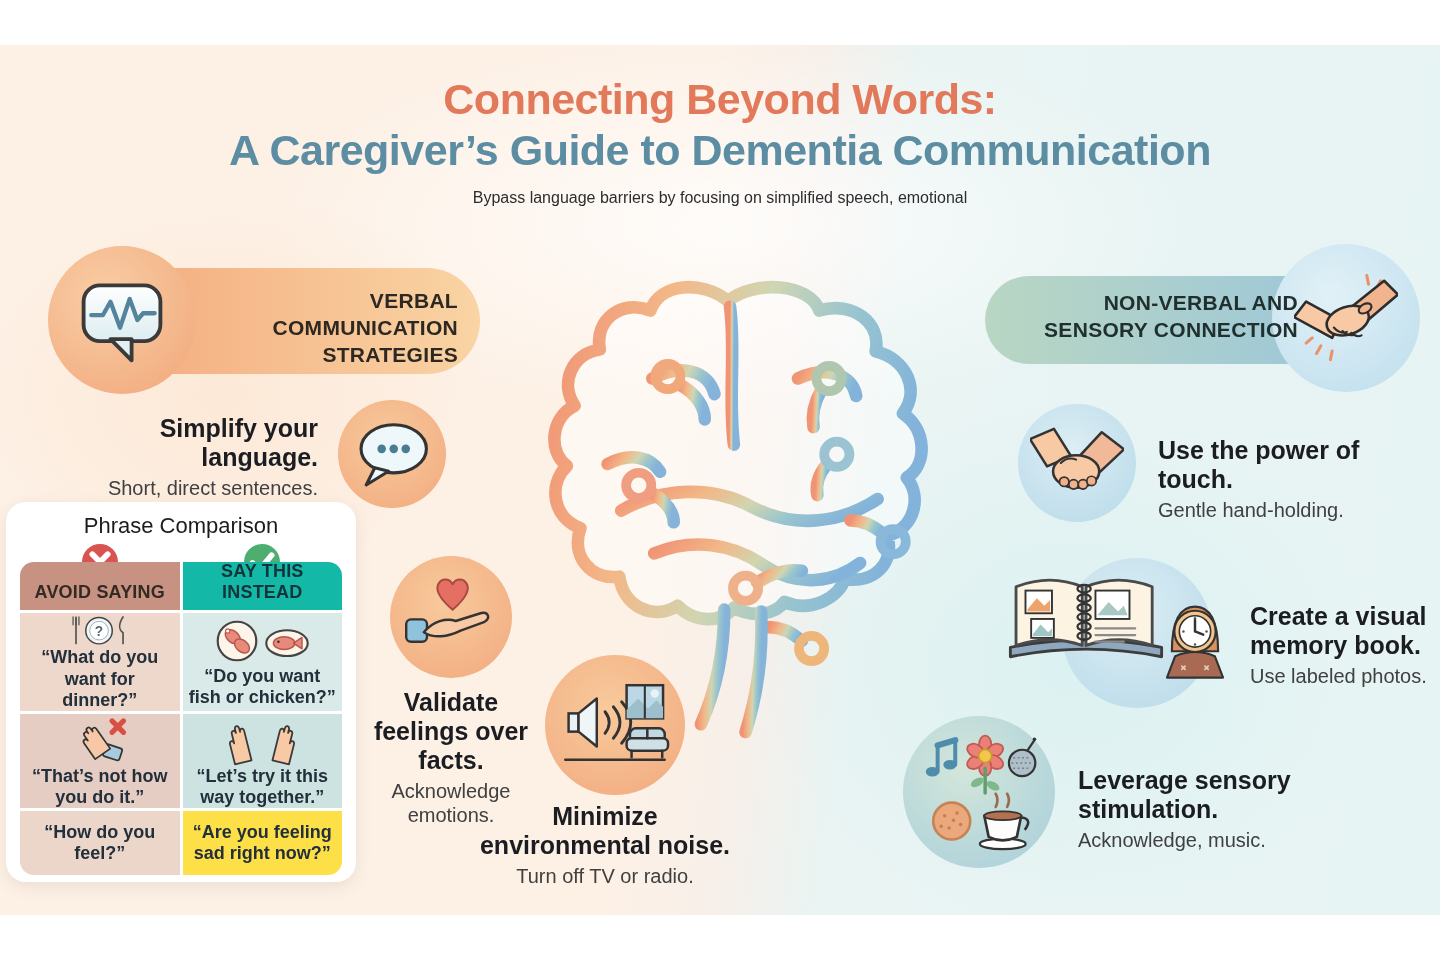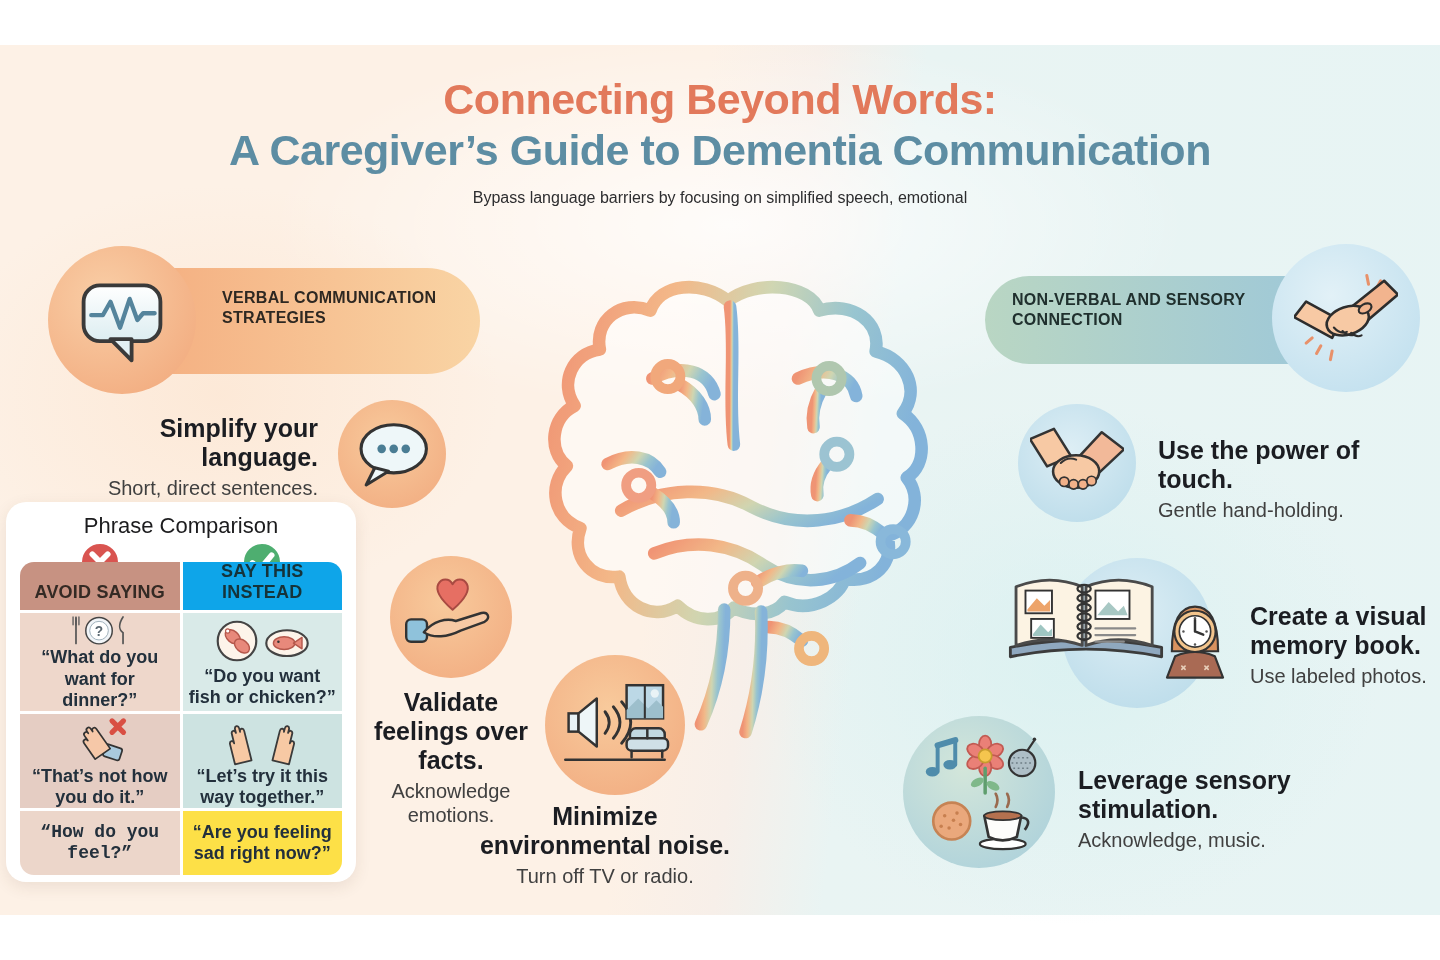--- a/index.html
+++ b/index.html
@@ -26,45 +26,45 @@
   .pill{border-radius:60px;}
   .pill-verbal{left:120px;top:268px;width:360px;height:106px;
           background:linear-gradient(90deg,#f4ac7e,#f9d4a4);}
   .pill-nonverbal{left:985px;top:276px;width:362px;height:88px;
           background:linear-gradient(90deg,#b9d6c3,#9cc7da);}
   .pill-circle{border-radius:50%;display:flex;align-items:center;justify-content:center;}
   .circ-verbal{left:48px;top:246px;width:148px;height:148px;
           background:radial-gradient(circle at 38% 35%,#f9cea6,#f1a679);}
   .circ-nonverbal{left:1272px;top:244px;width:148px;height:148px;
           background:radial-gradient(circle at 40% 35%,#e2f1f7,#bcdded);}
-  .pill-label{font-size:16px;font-weight:bold;line-height:1.28;letter-spacing:0.3px;
-          color:#2e2822;text-align:left;}
+  .pill-label{font-size:21px;font-weight:bold;line-height:1.28;letter-spacing:0.3px;
+          color:#2e2822;text-align:right;}
   .lbl-verbal{left:222px;top:288px;width:236px;}
   .lbl-nonverbal{left:1012px;top:290px;width:286px;color:#20302e;}
   
   .item-title{font-size:25px;font-weight:bold;color:#1b1d22;line-height:1.16;}
   .item-sub{font-size:20px;font-weight:500;color:#404040;line-height:1.2;margin-top:4px;}
   .icon-circle{border-radius:50%;display:flex;align-items:center;justify-content:center;}
   .orange-circle{background:radial-gradient(circle at 45% 38%,#f8ca9c,#f1a97e);}
   .blue-circle{background:radial-gradient(circle at 45% 38%,#ddeef5,#b6d9e8);}
   .teal-circle{background:radial-gradient(circle at 40% 35%,#d3e6da,#a7cedb);}
   
   .card{left:6px;top:502px;width:350px;height:380px;background:#ffffff;border-radius:20px;
         box-shadow:0 5px 16px rgba(90,60,40,0.10);}
   .card-title{position:absolute;left:0;top:11px;width:100%;text-align:center;
         font-size:22px;font-weight:normal;color:#1c1c1e;}
   .cmp-table{position:absolute;left:14px;top:60px;width:322px;display:grid;
         grid-template-columns:1fr 1fr;grid-template-rows:48px 98px 94px 64px;gap:3px;background:#ffffff;}
   .cell{display:flex;flex-direction:column;align-items:center;justify-content:center;text-align:center;}
   .hdr{justify-content:flex-end;padding-bottom:7px;font-size:18px;font-weight:bold;letter-spacing:0.2px;}
   .hdr-avoid{background:#c79282;color:#342a24;border-radius:14px 0 0 0;}
-  .hdr-say{background:#0ea5e9;color:#15333a;border-radius:0 14px 0 0;}
+  .hdr-say{background:#14b8a6;color:#15333a;border-radius:0 14px 0 0;}
   .cell-avoid-1{background:#eed7cb;} .cell-say-1{background:#d9eae8;}
   .cell-avoid-2{background:#e5cdc3;} .cell-say-2{background:#cde3e1;}
-  .cell-avoid-3{background:#ecd6ca;border-radius:0 0 0 14px;font-family:Liberation Mono, monospace;}
+  .cell-avoid-3{background:#ecd6ca;border-radius:0 0 0 14px;}
   .cell-say-3{background:#fde047;border-radius:0 0 14px 0;}
   .quote{font-size:18px;font-weight:bold;color:#23303c;line-height:1.18;padding:0 6px;}
   .badge{position:absolute;width:48px;height:48px;}
   
   .center{text-align:center;} .right{text-align:right;}
   svg{display:block;}
 </style>
 </head>
 <body>
 

